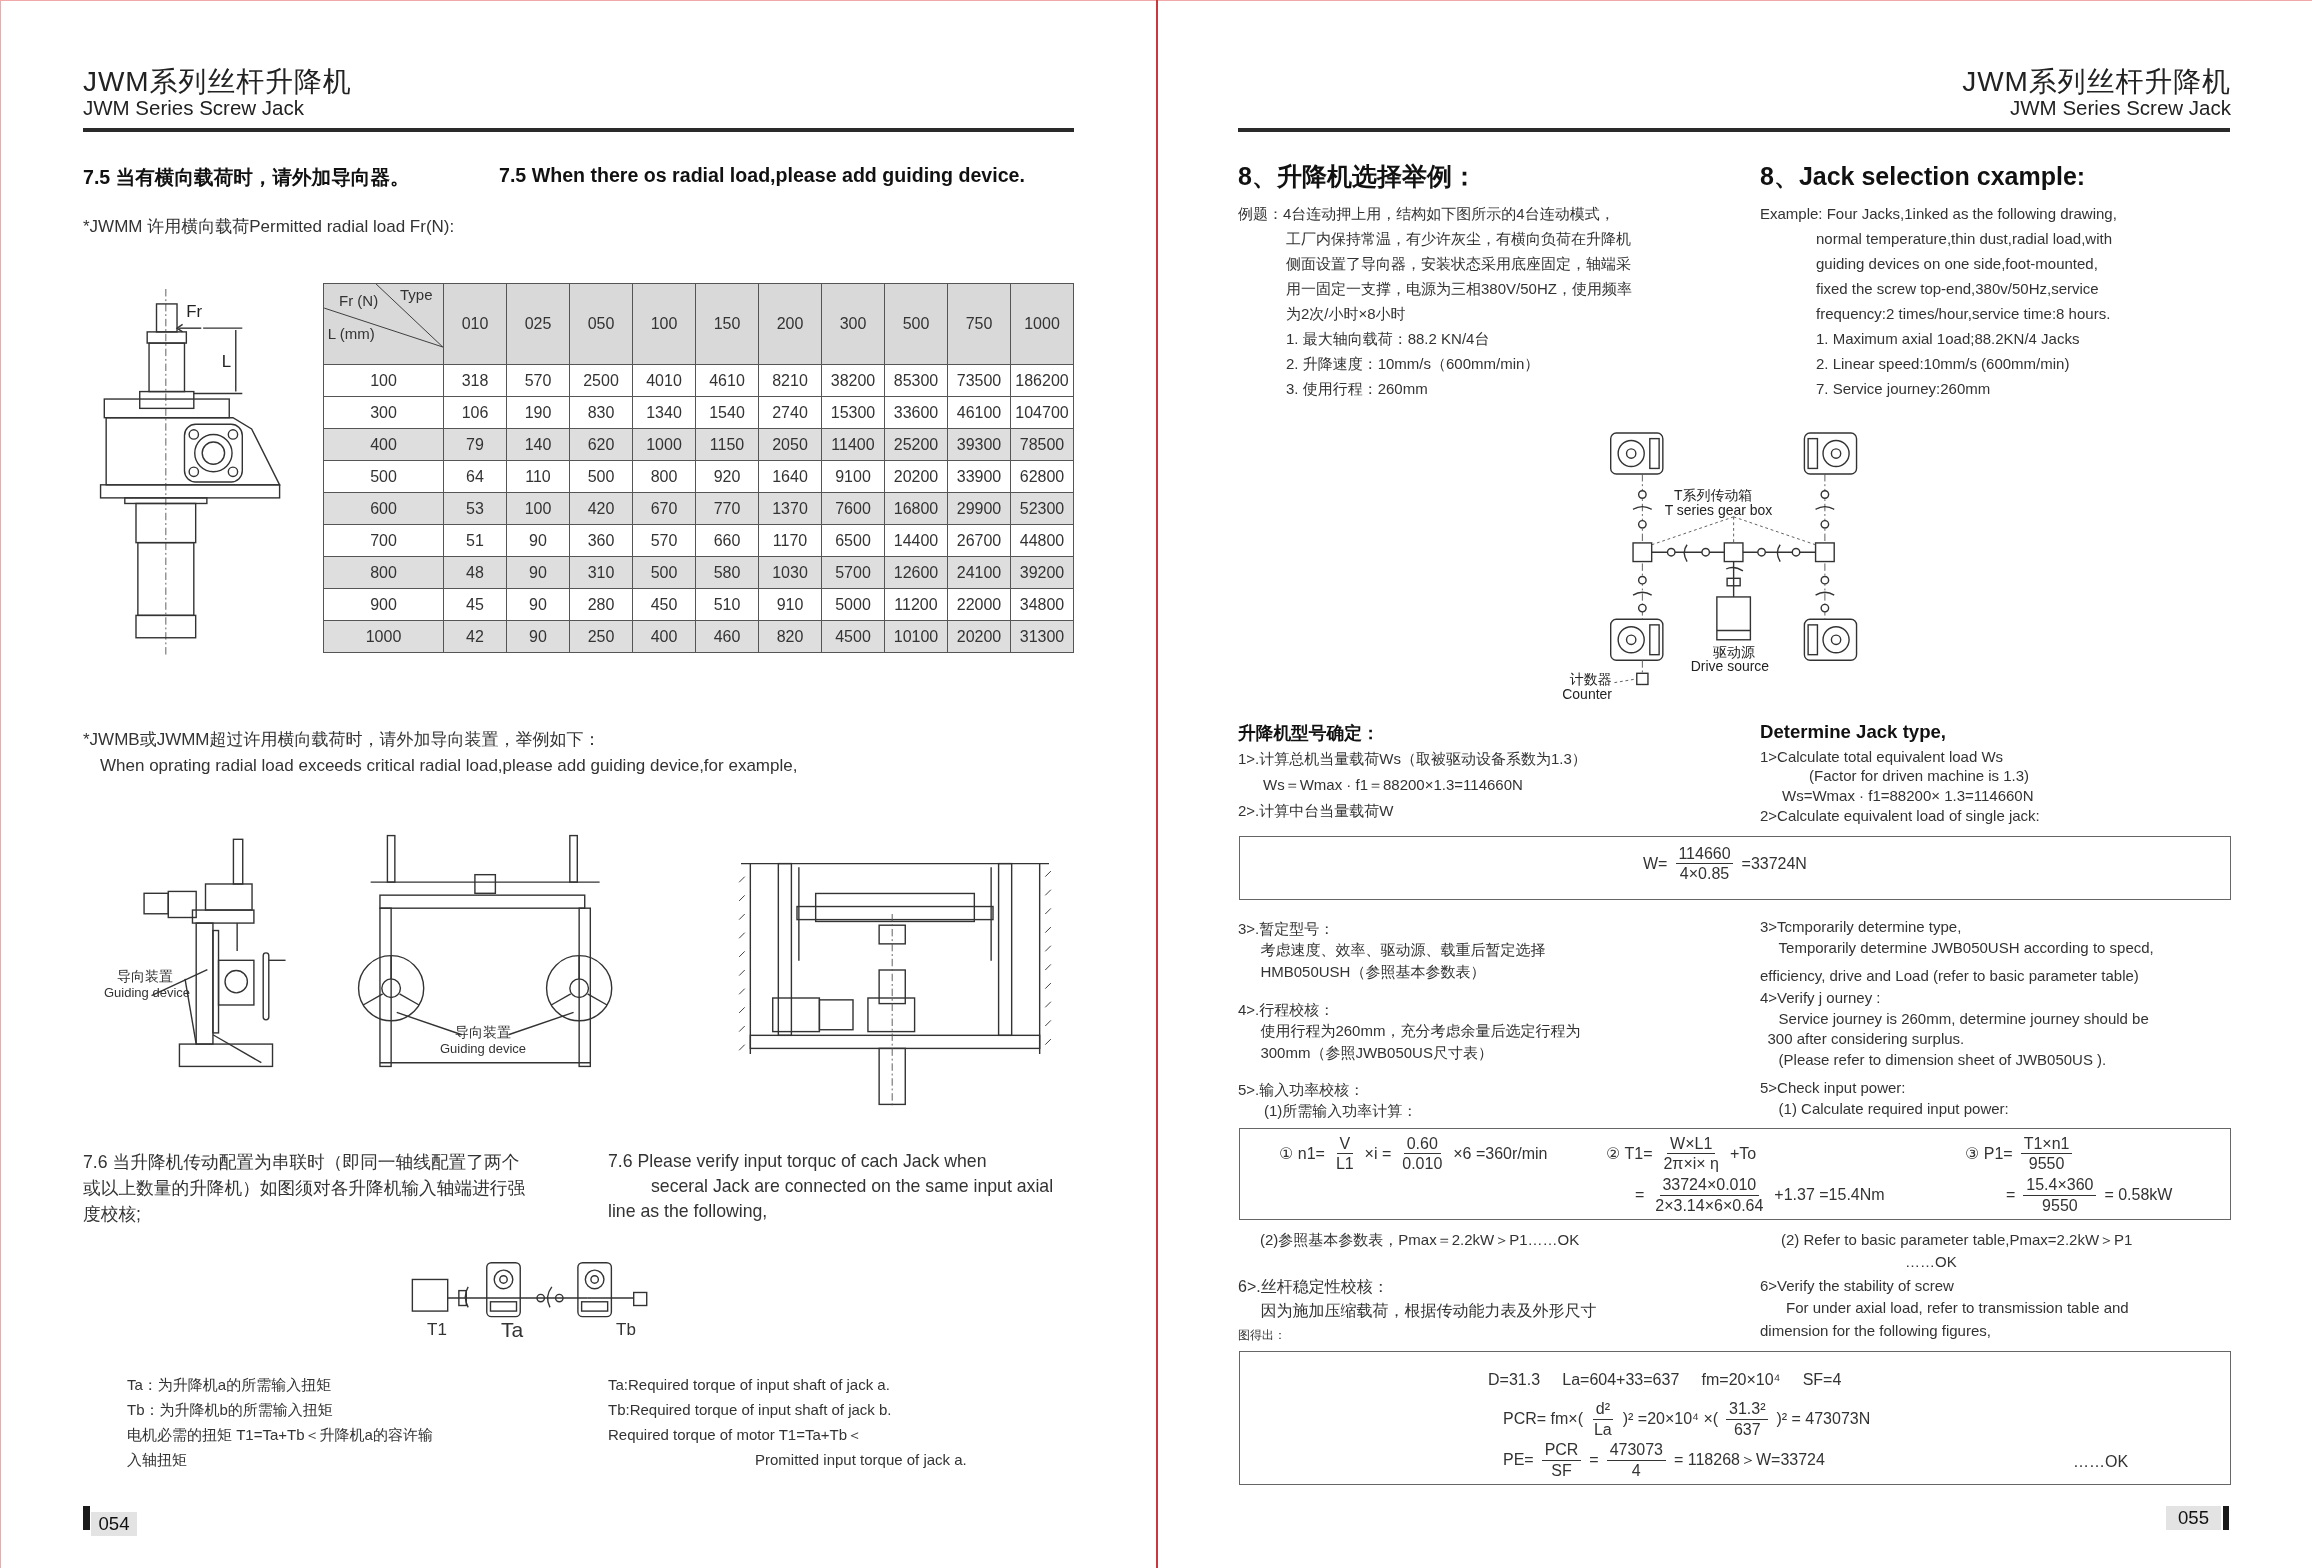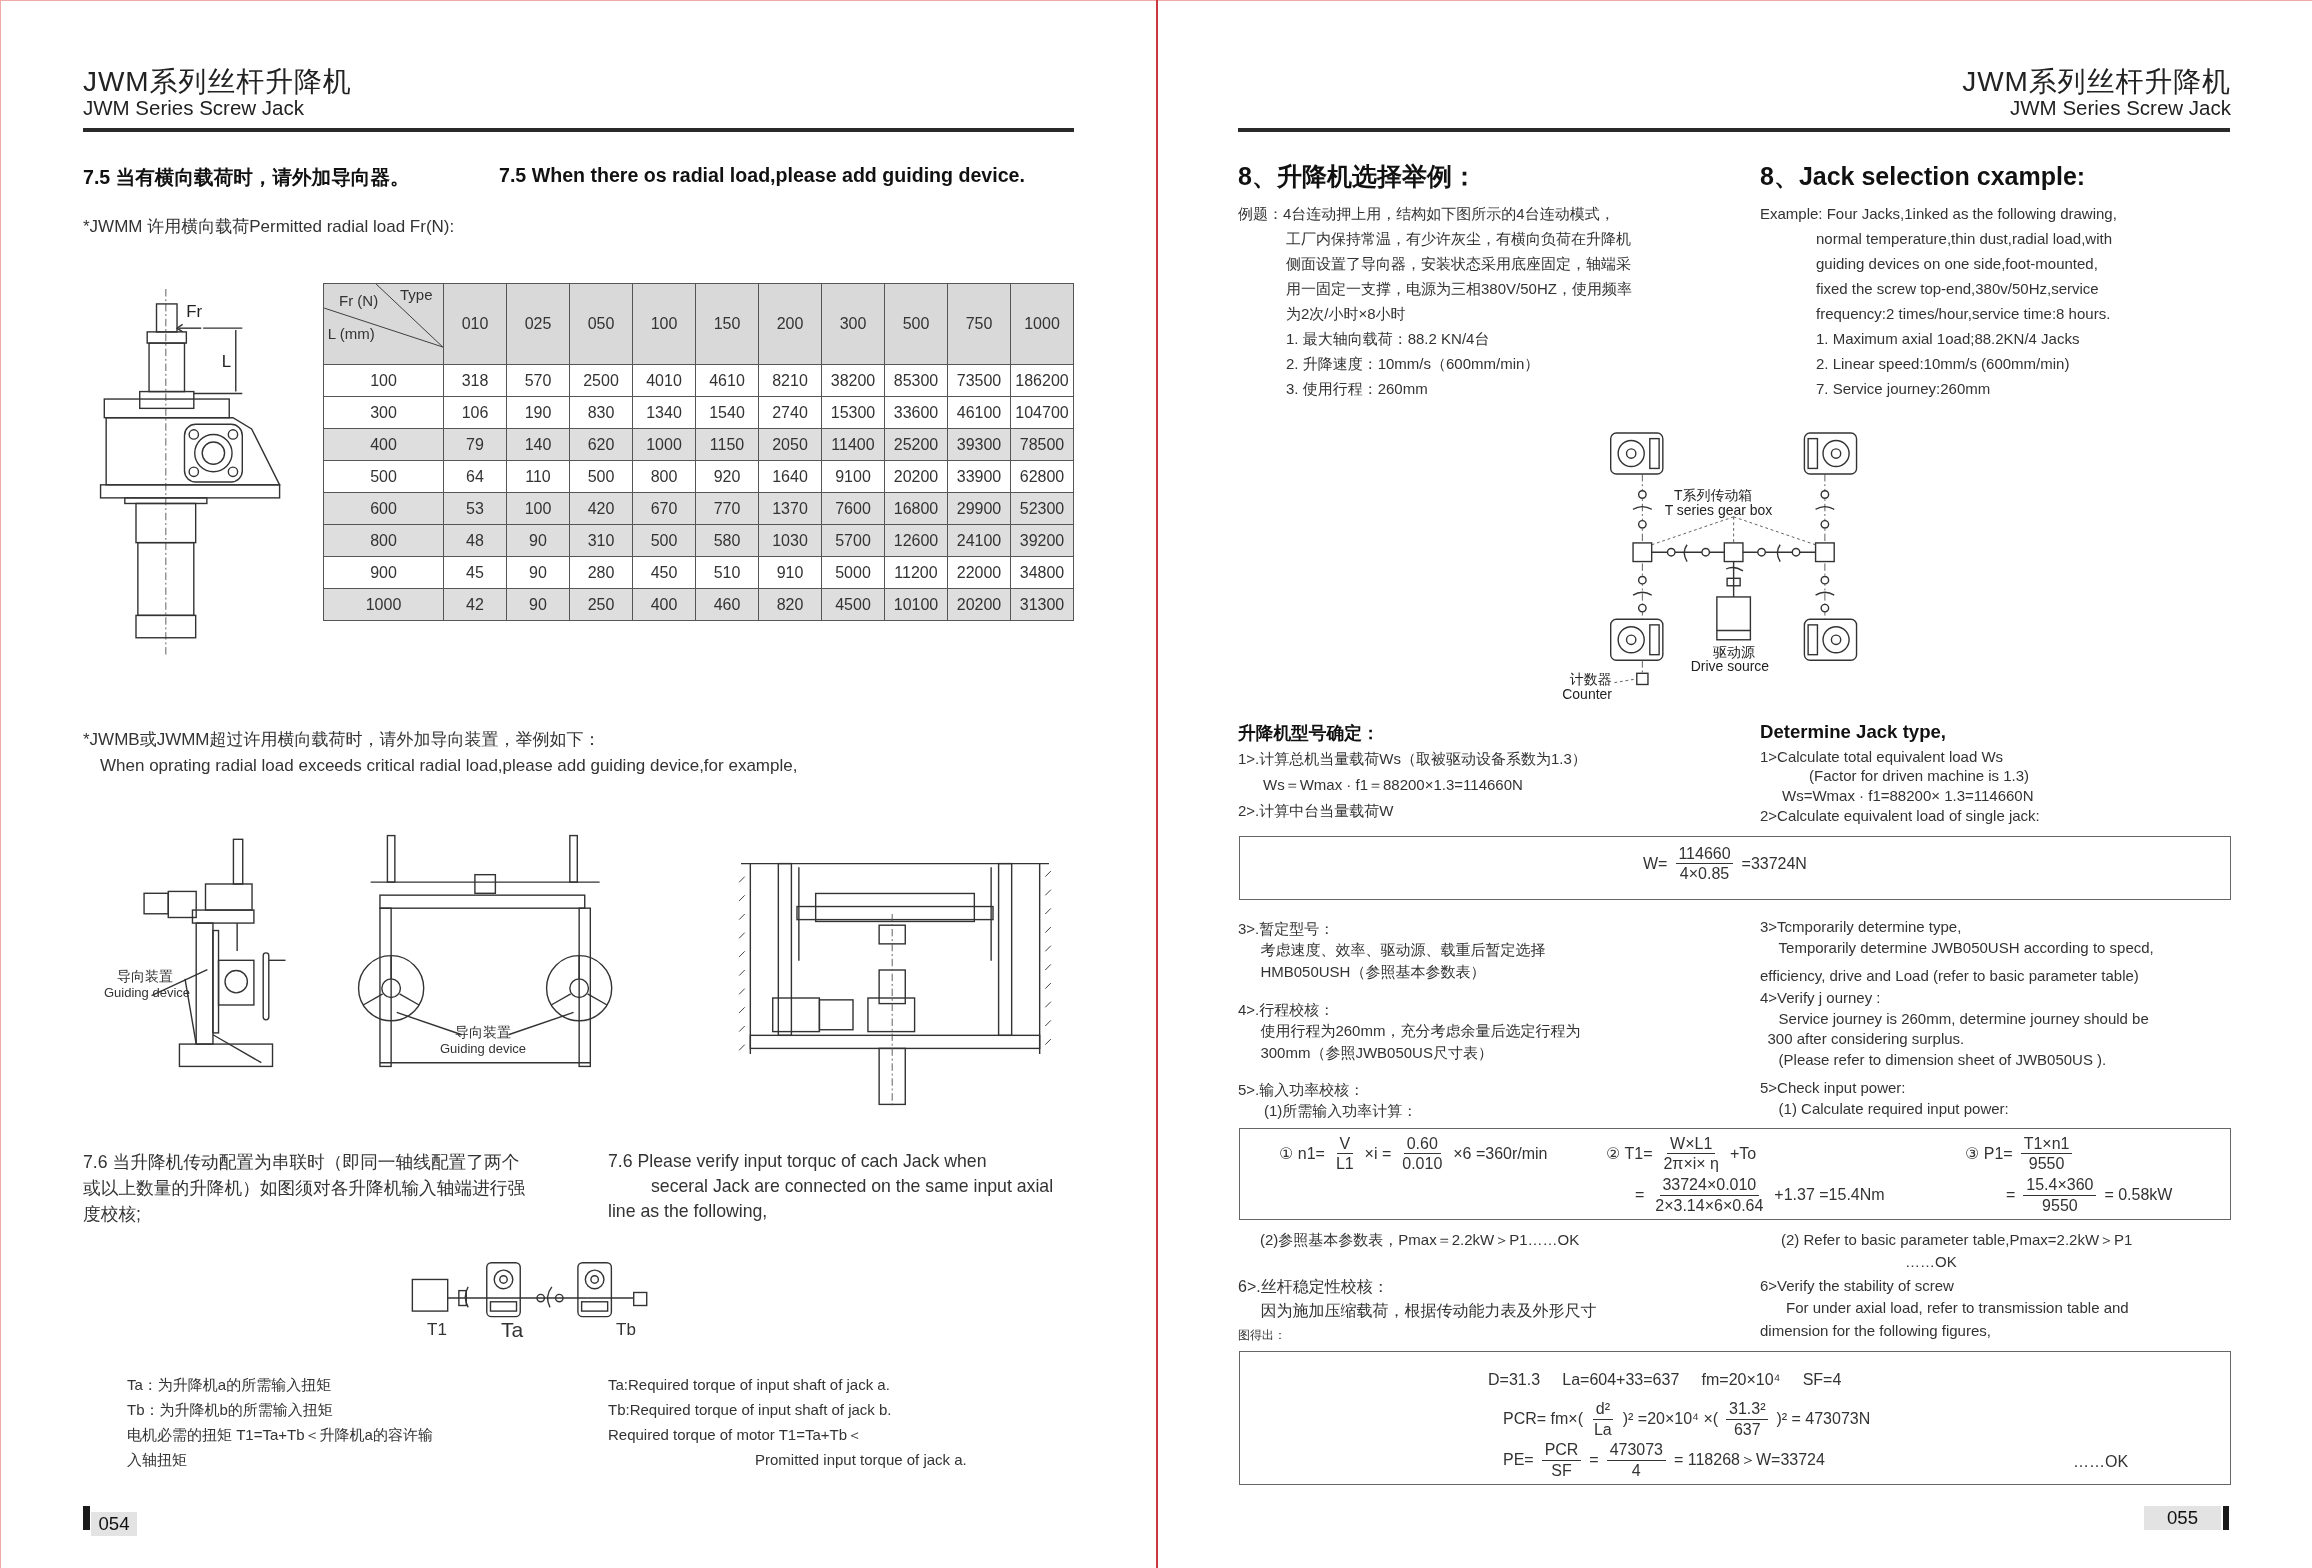--- a/index.html
+++ b/index.html
@@ -166,20 +166,33 @@
         <td class="c">100</td>
         <td class="c">420</td>
         <td class="c">670</td>
         <td class="c">770</td>
         <td class="c">1370</td>
         <td class="c">7600</td>
         <td class="c">16800</td>
         <td class="c">29900</td>
         <td class="c">52300</td>
       </tr>
+      <tr>
+        <td class="rowh">700</td>
+        <td class="c">51</td>
+        <td class="c">90</td>
+        <td class="c">360</td>
+        <td class="c">570</td>
+        <td class="c">660</td>
+        <td class="c">1170</td>
+        <td class="c">6500</td>
+        <td class="c">14400</td>
+        <td class="c">26700</td>
+        <td class="c">44800</td>
+      </tr>
       <tr class="g">
         <td class="rowh">800</td>
         <td class="c">48</td>
         <td class="c">90</td>
         <td class="c">310</td>
         <td class="c">500</td>
         <td class="c">580</td>
         <td class="c">1030</td>
         <td class="c">5700</td>
         <td class="c">12600</td>
@@ -580,15 +593,15 @@
     <span>=</span>
     <span class="frac">
         <span class="n">473073</span>
         <span class="d">4</span>
       </span>
     <span>= 118268＞W=33724</span>
   </div>
   <div class="math" style="left:833px;top:101px;">……OK</div>
 </div>
 
-<div class="pgnum" style="right:92px;top:1506px;padding:0 23px;">055</div>
+<div class="pgnum" style="right:92px;top:1506px;padding:0 12px;">055</div>
 <div class="pgbar" style="right:84px;top:1506px;"></div>
 
 
 </body></html>

